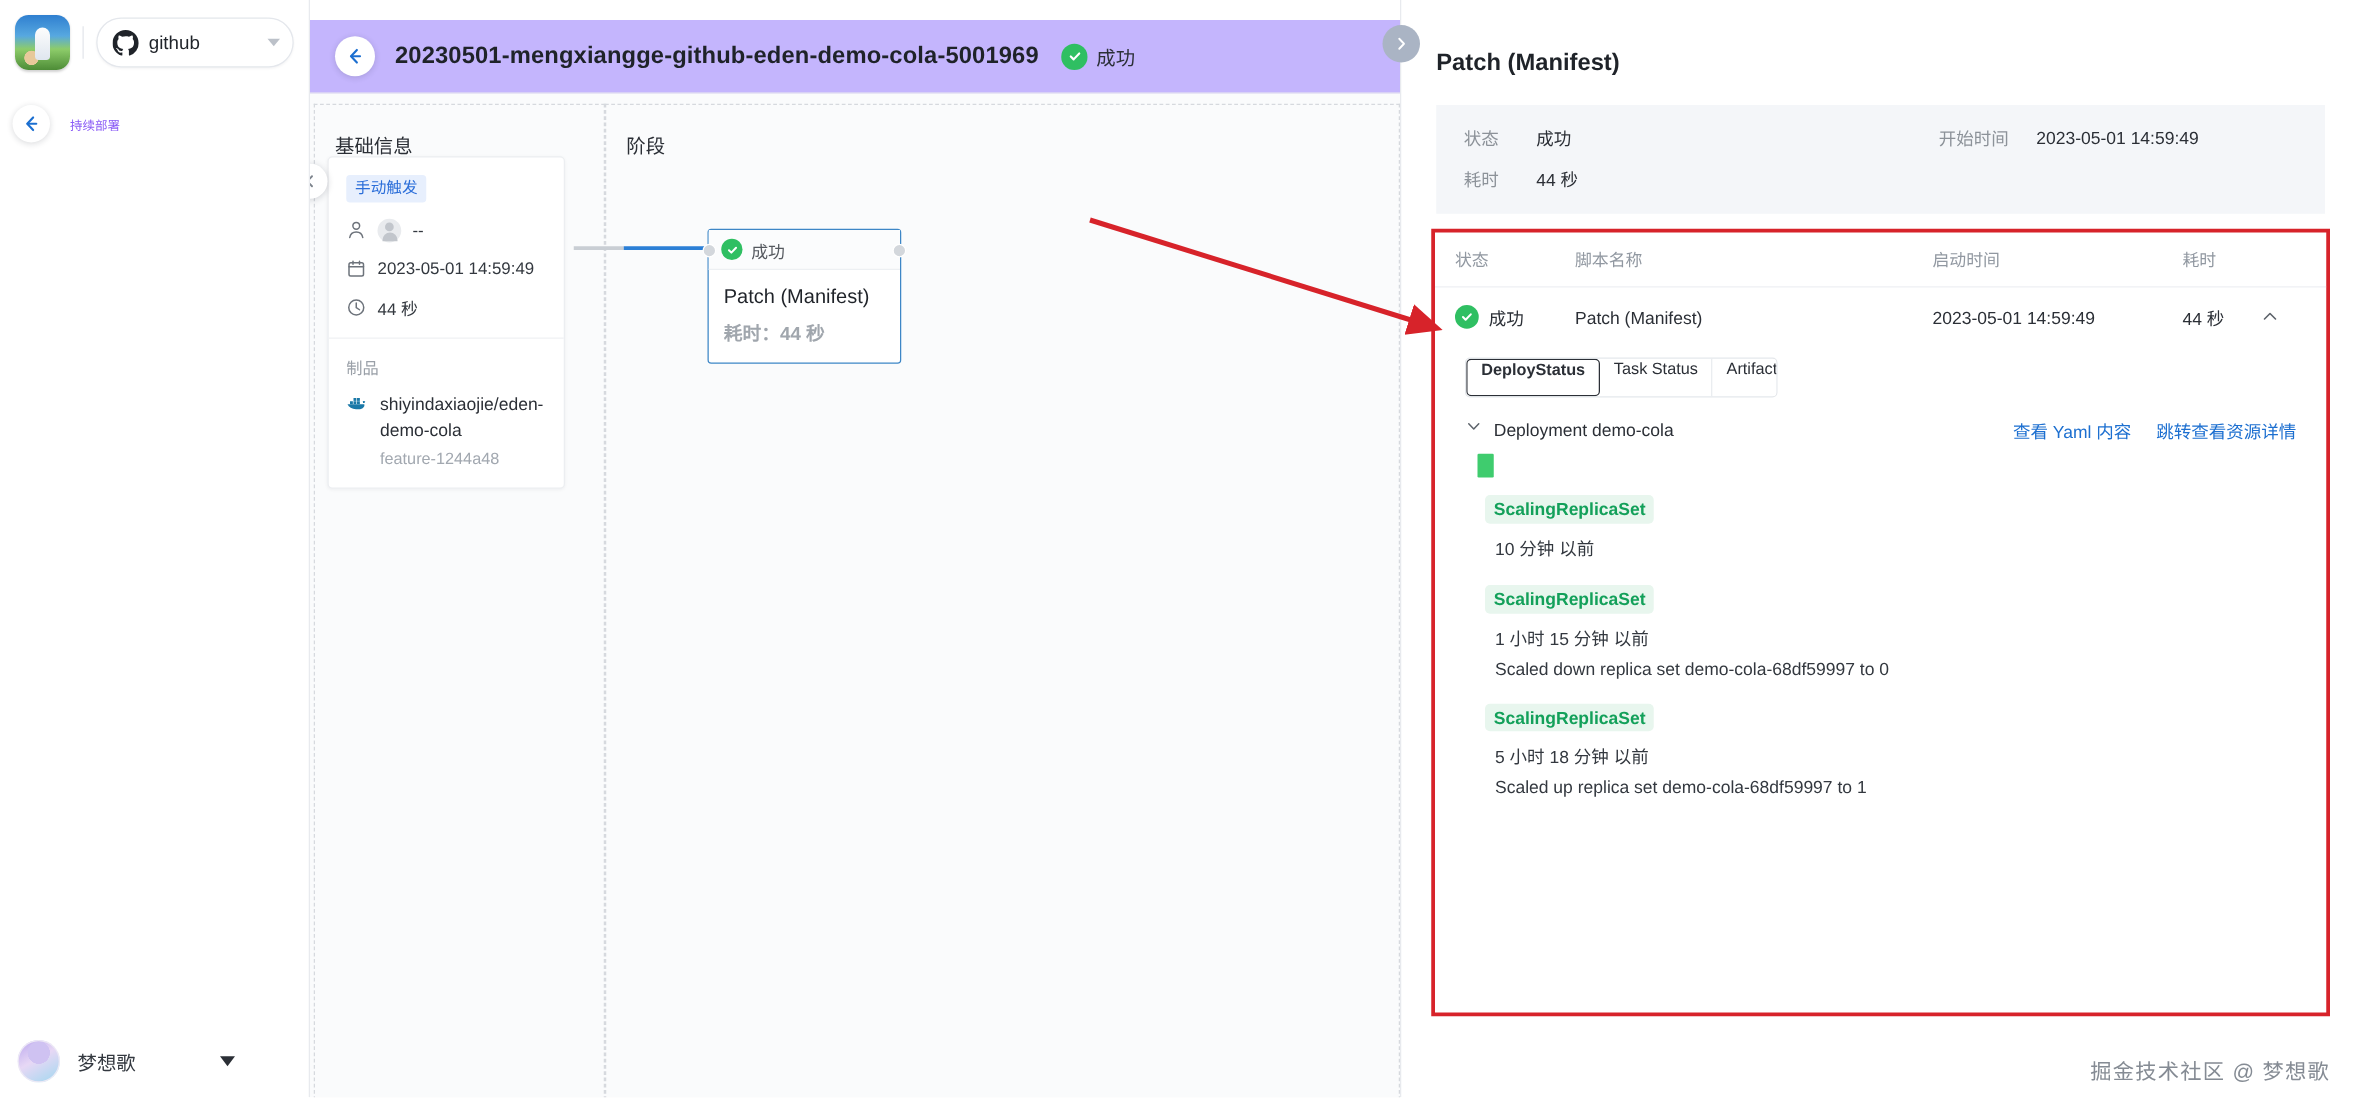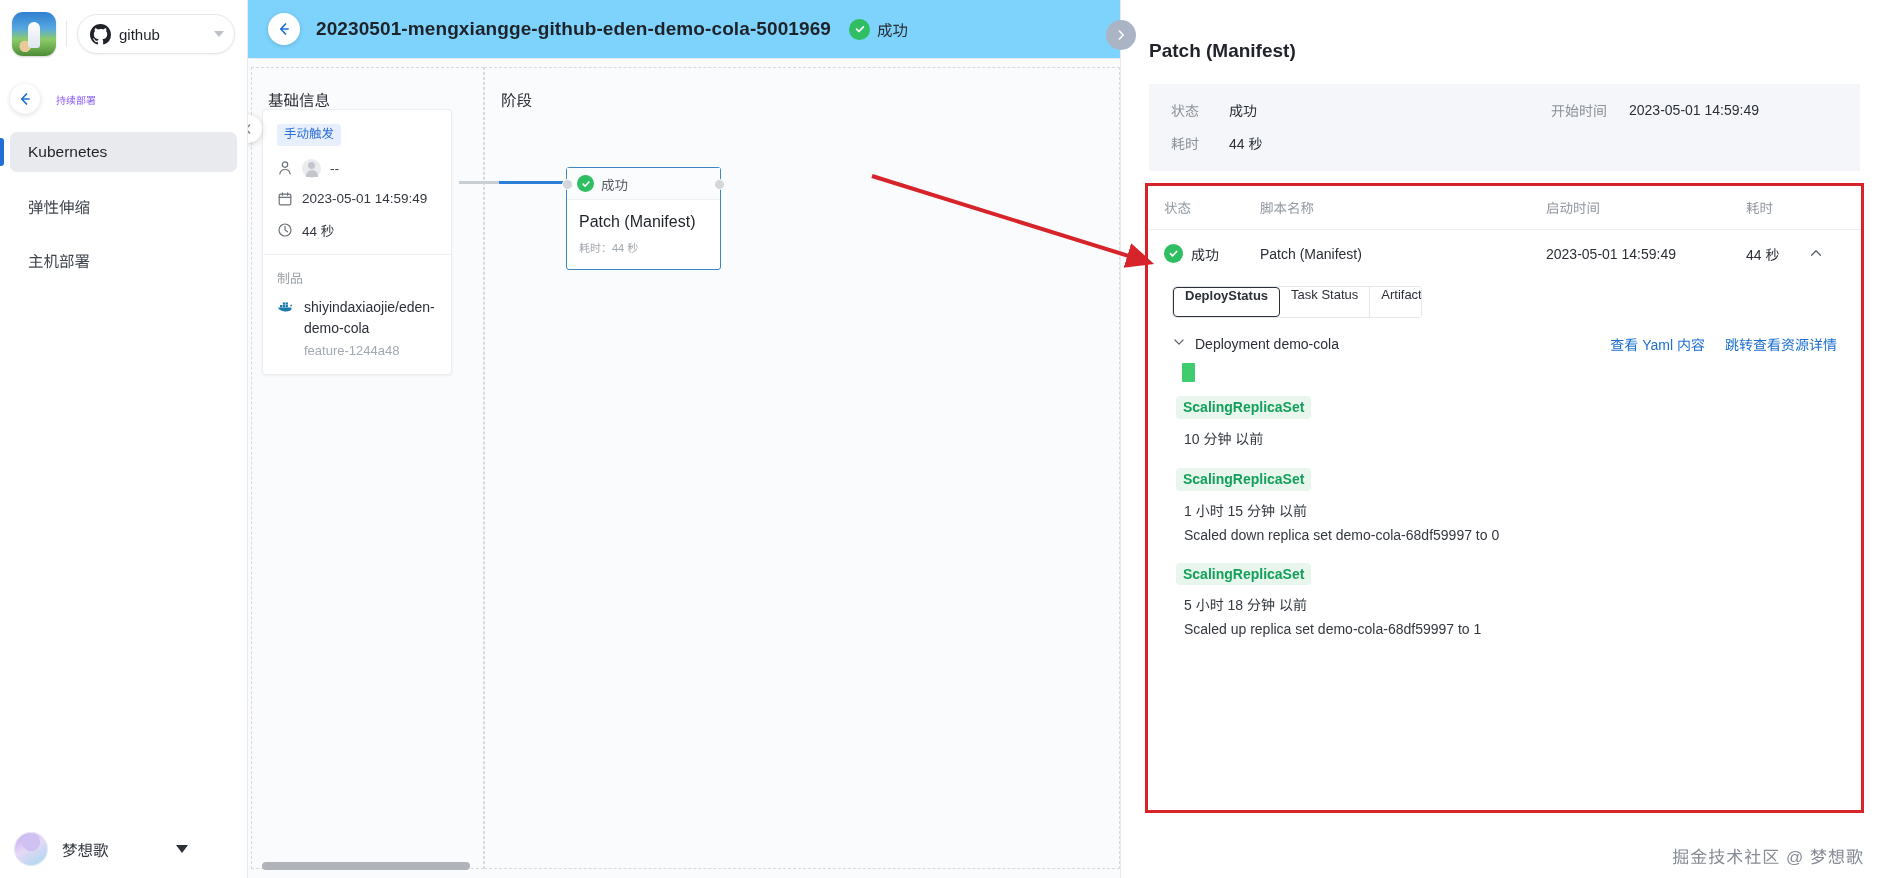--- a/index.html
+++ b/index.html
@@ -165,24 +165,24 @@
   .caret-solid {
     width: 0; height: 0;
     border-left: 6px solid transparent;
     border-right: 6px solid transparent;
     border-top: 8px solid #2b2f36;
   }
 
   
   .center {
     position: absolute;
-    left: 248px; top: 0;
+    left: 248px; top: 16px;
     width: 872px;
     height: 837px;
-    background: #7dd3fc;
+    background: #c4b5fd;
     box-sizing: border-box;
   }
   .topbar {
     height: 59px;
     display: flex;
     align-items: center;
     gap: 16px;
     padding-left: 20px;
     border-bottom: 1px solid #ebedf0;
     box-sizing: border-box;
@@ -339,21 +339,21 @@
     height: 31px;
     display: flex; align-items: center; gap: 7px;
     padding-left: 10px;
     background: #fbfcfd;
     border-bottom: 1px solid #edf0f3;
   }
   .node-head .check-badge { width: 17px; height: 17px; }
   .node-head-text { font-size: 13.5px; color: #55595f; }
   .node-body { padding: 13px 12px 14px 12px; }
   .node-title { font-size: 16px; color: #1f2329; }
-  .node-sub { font-size: 11px; color: #a0a6ad; margin-top: 8px; }
+  .node-sub { font-size: 15px; color: #a0a6ad; margin-top: 8px; font-weight: bold; }
   .port {
     position: absolute;
     width: 9px; height: 9px;
     border-radius: 50%;
     background: #d3d7dc;
     border: 1px solid #fff;
     top: 11px;
   }
   .port.left  { left: -5px; }
   .port.right { right: -5px; }
@@ -507,21 +507,21 @@
     cursor: pointer;
     white-space: nowrap;
   }
   .green-chip {
     width: 13px; height: 19px;
     background: #3fcc6e;
     margin: 9px 0 0 34px;
     border-radius: 1px;
   }
 
-  .events { margin: 14px 0 0 0; padding: 0 24px; }
+  .events { margin: 14px 0 0 0; padding: 0 36px; }
   .event { margin-bottom: 20px; }
   .ev-kind {
     display: inline-block;
     font-size: 14px;
     font-weight: bold;
     color: #13a05a;
     background: #e8f6ee;
     padding: 2px 7px;
     border-radius: 4px;
     line-height: 1.35;
@@ -578,31 +578,20 @@
     <div class="sb-back">
       <div class="back-circle">
         <svg width="16" height="16" viewBox="0 0 16 16">
           <path d="M9.5 3L4.8 8l4.7 5" fill="none" stroke="#1c6fd0" stroke-width="1.7" stroke-linecap="round" stroke-linejoin="round"></path>
           <path d="M5.2 8H12" stroke="#1c6fd0" stroke-width="1.7" stroke-linecap="round"></path>
         </svg>
       </div>
       <span class="sb-back-label">持续部署</span>
     </div>
 
-    <nav class="sb-nav">
-      <div class="sb-item active">
-        <span>Kubernetes</span>
-      </div>
-      <div class="sb-item">
-        <span>弹性伸缩</span>
-      </div>
-      <div class="sb-item">
-        <span>主机部署</span>
-      </div>
-    </nav>
 
     <div class="sb-user">
       <div class="avatar"></div>
       <span class="sb-user-name">梦想歌</span>
       <span class="caret-solid"></span>
     </div>
   </aside>
 
   <section class="center">
 

